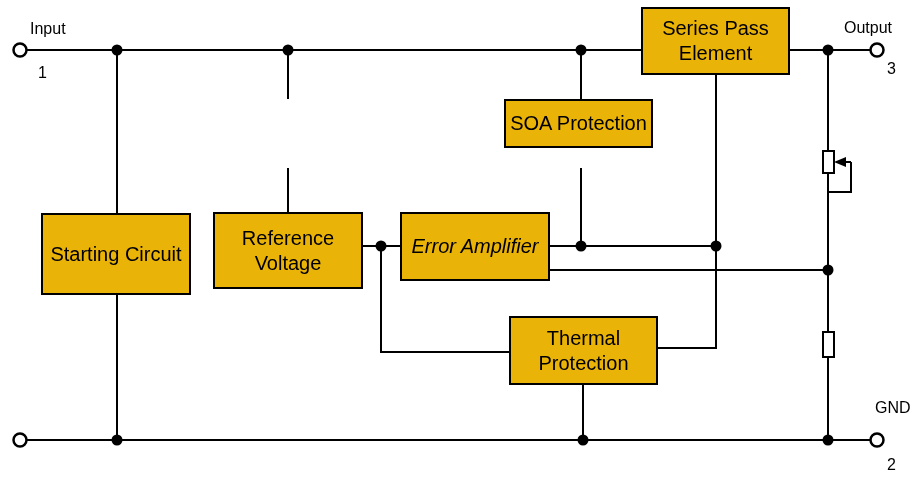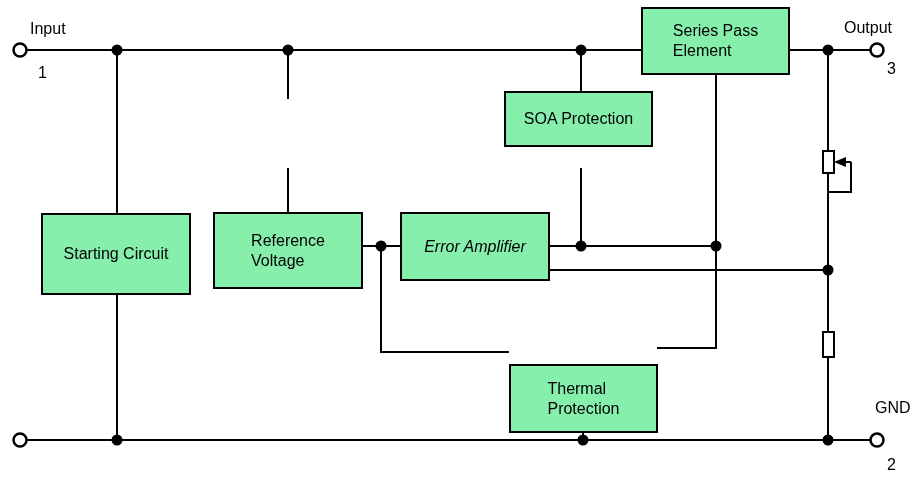--- a/index.html
+++ b/index.html
@@ -14,25 +14,26 @@
   }
   .wiring {
     position: absolute;
     left: 0; top: 0;
     width: 916px; height: 486px;
   }
   .block {
     position: absolute;
     box-sizing: border-box;
     border: 2px solid #000000;
-    background: #86efac;
+    background: #eab308;
     display: flex;
     align-items: center;
     justify-content: center;
-    font-size: 16px;
+    text-align: center;
+    font-size: 20px;
     line-height: 1.25;
   }
   .block span { white-space: pre-line; }
   .pin-label {
     position: absolute;
     font-size: 16px;
     line-height: 1.1;
     white-space: nowrap;
     margin-left: 16px;
   }
@@ -97,38 +98,38 @@
       <circle cx="877" cy="440" r="6.5"></circle>
     </g>
   </svg>
 
   <div class="block" style="left:641px; top:7px; width:149px; height:68px;">
     <span>Series Pass
 Element</span>
   </div>
 
 
-  <div class="block" style="left:504px; top:91px; width:149px; height:56px;">
+  <div class="block" style="left:504px; top:99px; width:149px; height:49px;">
     <span>SOA Protection</span>
   </div>
 
   <div class="block" style="left:41px; top:213px; width:150px; height:82px;">
     <span>Starting Circuit</span>
   </div>
 
   <div class="block" style="left:213px; top:212px; width:150px; height:77px;">
     <span>Reference
 Voltage</span>
   </div>
 
   <div class="block" style="left:400px; top:212px; width:150px; height:69px;font-style:italic;">
     <span>Error Amplifier</span>
   </div>
 
-  <div class="block" style="left:509px; top:316px; width:149px; height:69px;margin-top:48px;">
+  <div class="block" style="left:509px; top:316px; width:149px; height:69px;">
     <span>Thermal
 Protection</span>
   </div>
 
   <div class="pin-label" style="left:14px; top:20px;">Input</div>
   <div class="pin-label" style="left:22px; top:64px;">1</div>
 
   <div class="pin-label" style="left:828px; top:19px;">Output</div>
   <div class="pin-label" style="left:871px; top:60px;">3</div>
 

